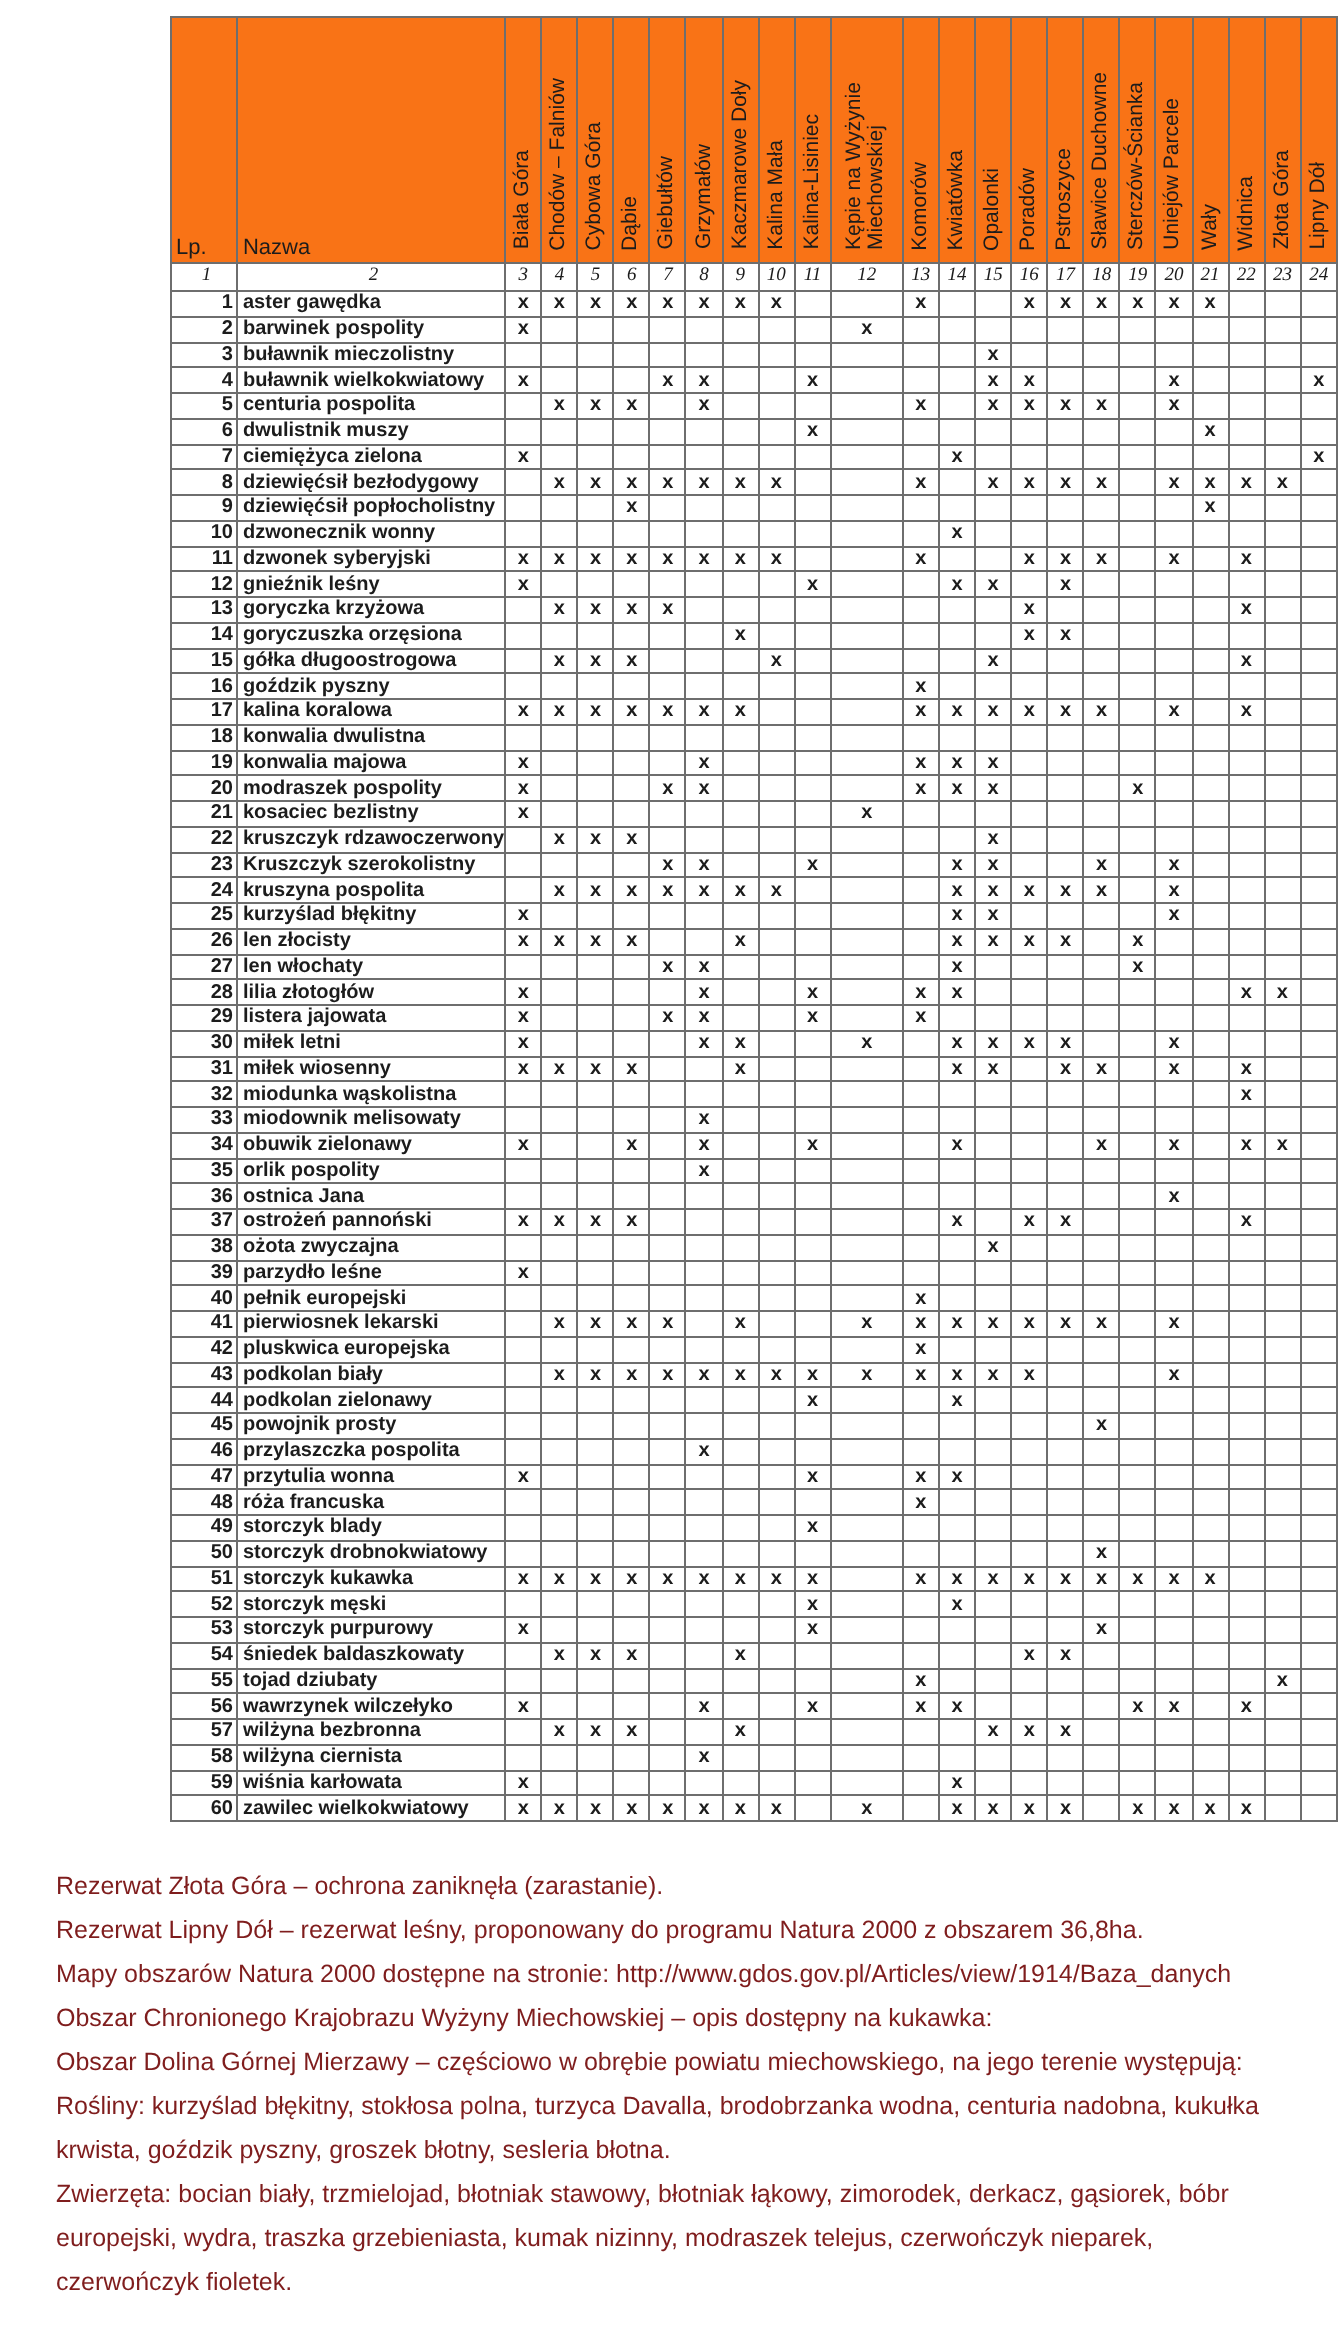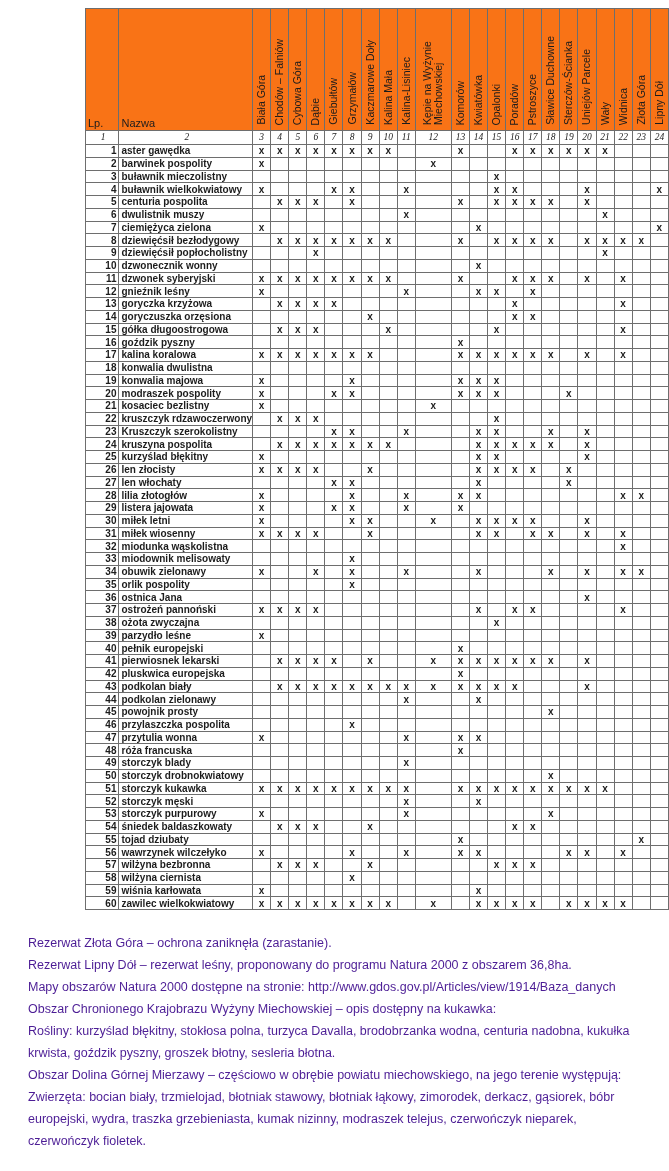--- a/index.html
+++ b/index.html
@@ -15,21 +15,21 @@
       font-size:10.5px;line-height:1.05;max-height:114px;text-align:left;padding:1px 0 2px 0;white-space:normal;}
   tr.numrow td{height:13px;font-family:"Liberation Serif",serif;font-style:italic;font-size:9.5px;
       text-align:center;line-height:11px;}
   tr.numrow td.nm{text-align:center;}
   tbody tr{height:12.75px;}
   tbody td{font-size:10px;line-height:11px;font-weight:bold;}
   td.rn{text-align:right;padding-right:2px;}
   td.nm{text-align:left;padding-left:2px;white-space:nowrap;}
   td.mk{text-align:center;font-size:10px;}
   #notes{position:absolute;left:28px;top:932px;width:622px;}
-  #notes p{margin:0;font-size:12.5px;line-height:22px;color:#4c1d95;font-weight:normal;}
+  #notes p{margin:0;font-size:12.5px;line-height:22px;color:#7f1d1d;font-weight:normal;}
 </style>
 </head>
 <body>
 
 <div id="tablewrap">
   <table>
     <colgroup>
         <col class="c-lp">
         <col class="c-name">
         <col class="c-n">
@@ -1672,16 +1672,16 @@
         </tr>
       </tbody>
   </table>
 </div>
 
 <div id="notes">
     <p>Rezerwat Złota Góra – ochrona zaniknęła (zarastanie).</p>
     <p>Rezerwat Lipny Dół – rezerwat leśny, proponowany do programu Natura 2000 z obszarem 36,8ha.</p>
     <p>Mapy obszarów Natura 2000  dostępne na stronie: http://www.gdos.gov.pl/Articles/view/1914/Baza_danych</p>
     <p>Obszar Chronionego Krajobrazu Wyżyny Miechowskiej – opis dostępny na kukawka:</p>
+    <p>Obszar Dolina Górnej Mierzawy – częściowo w obrębie powiatu miechowskiego, na jego terenie występują:</p>
     <p>Rośliny: kurzyślad błękitny, stokłosa polna, turzyca Davalla, brodobrzanka wodna, centuria nadobna, kukułka krwista, goździk pyszny, groszek błotny, sesleria błotna.</p>
-    <p>Obszar Dolina Górnej Mierzawy – częściowo w obrębie powiatu miechowskiego, na jego terenie występują:</p>
     <p>Zwierzęta: bocian biały, trzmielojad, błotniak stawowy, błotniak łąkowy, zimorodek, derkacz, gąsiorek, bóbr europejski, wydra, traszka grzebieniasta, kumak nizinny, modraszek telejus, czerwończyk nieparek, czerwończyk fioletek.</p>
   </div>
 
 </body></html>

